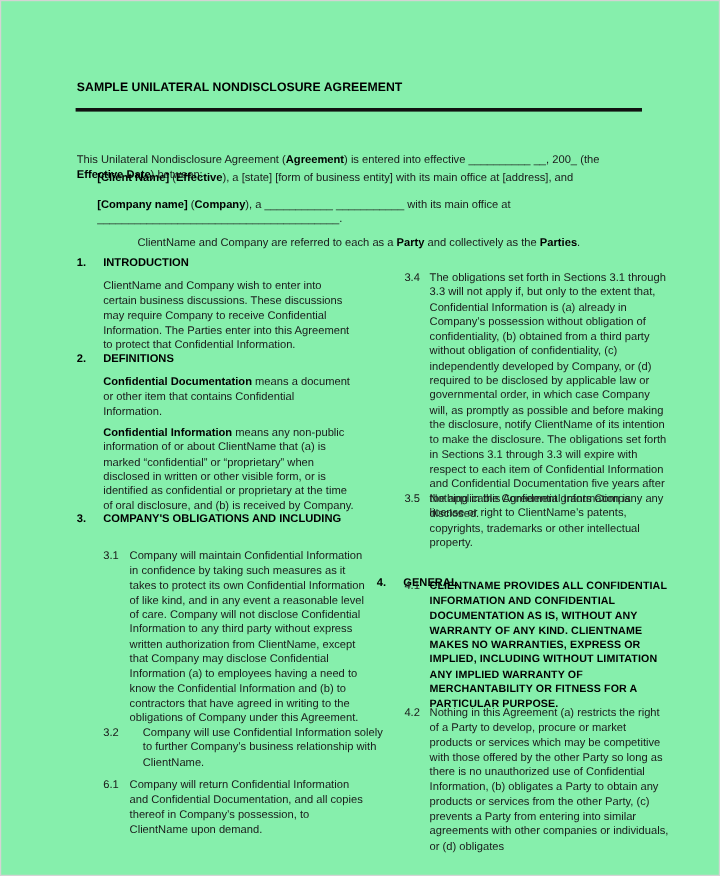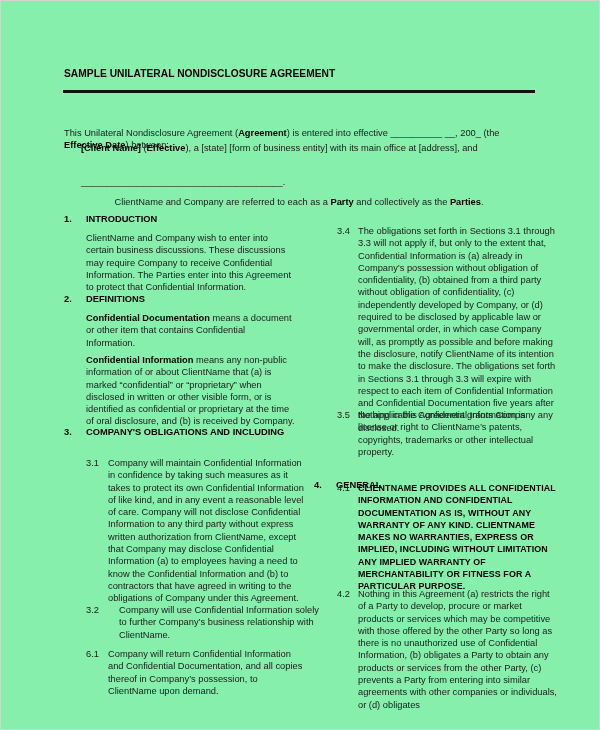--- a/index.html
+++ b/index.html
@@ -32,20 +32,21 @@
 
 <div class="page">
 
   <div class="abs title">SAMPLE UNILATERAL NONDISCLOSURE AGREEMENT</div>
   <div class="abs rule"></div>
 
   <div class="abs intro"><span>This Unilateral Nondisclosure Agreement (</span><b>Agreement</b><span>) is entered into effective __________ __, 200_ (the </span><b>Effective Date</b><span>) between:</span></div>
 
   <div class="abs party1"><b>[Client Name]</b><span> (</span><b>Effective</b><span>), a [state] [form of business entity] with its main office at [address], and</span></div>
 
+  <div class="abs party2"><b>[Company name]</b><span> (</span><b>Company</b><span>), a ___________ ___________ with its main office at</span></div>
   <div class="abs party2b">_______________________________________.</div>
 
   <div class="abs parties"><span>ClientName and Company are referred to each as a </span><b>Party</b><span> and collectively as the </span><b>Parties</b><span>.</span></div>
 
   <div class="abs sec" style="left:63px; top:212px;"><span class="num">1.</span><span>INTRODUCTION</span></div>
   <div class="abs col-p" style="left:85px; top:231px;">ClientName and Company wish to enter into certain business discussions.  These discussions may require Company to receive Confidential Information. The Parties enter into this Agreement to protect that Confidential Information.</div>
 
   <div class="abs sec" style="left:63px; top:292px;"><span class="num">2.</span><span>DEFINITIONS</span></div>
   <div class="abs col-p" style="left:85px; top:311px;"><b>Confidential Documentation</b><span> means a document or other item that contains Confidential Information.</span></div>
   <div class="abs col-p" style="left:85px; top:353px;"><b>Confidential Information</b><span> means any non-public information of or about ClientName that (a) is marked “confidential” or “proprietary” when disclosed in written or other visible form, or is identified as confidential or proprietary at the time of oral disclosure, and (b) is received by Company.</span></div>

